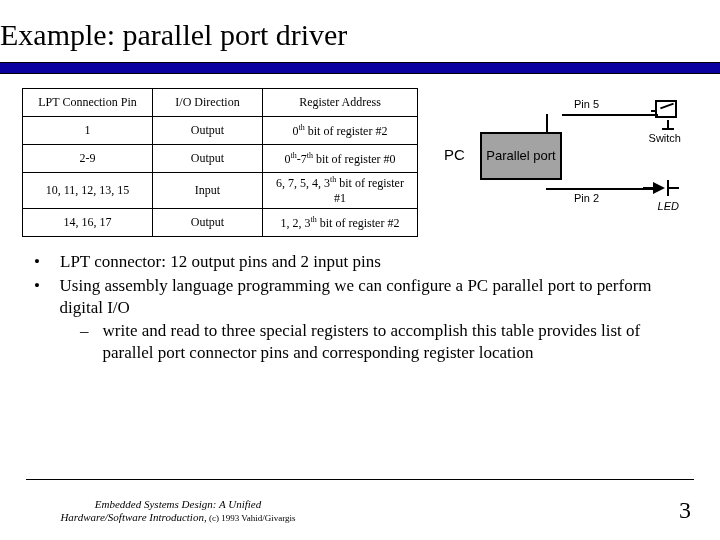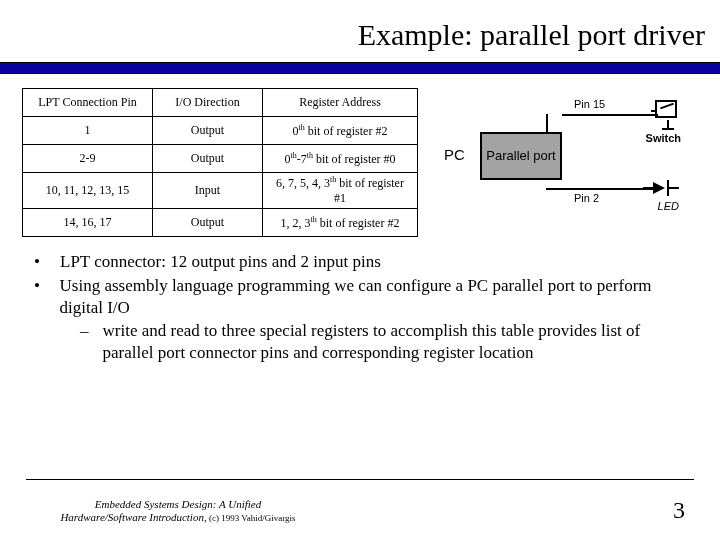--- a/index.html
+++ b/index.html
@@ -12,21 +12,21 @@
     color: #000;
     position: relative;
   }
   .slide {
     width: 720px;
     height: 540px;
     position: relative;
     padding: 0;
   }
   .title {
-    text-align: right;
+    text-align: left;
     font-size: 30px;
     padding: 18px 15px 6px 0;
   }
   .titlebar {
     height: 12px;
     background: #0a00a0;
     border-top: 1px solid #000;
     border-bottom: 1px solid #000;
     margin: 4px 0 14px 0;
   }
@@ -88,21 +88,21 @@
     position: absolute; left: 118px; top: 26px; width: 2px; height: 18px; background:#000;
   }
   .diagram .stub-up::after {
     content:''; position:absolute; left:0; top:18px; width:16px; height:2px; background:#000;
   }
   .diagram .stub-down2{
     position:absolute; left:118px; top:92px; width:16px; height:2px; background:#000; top:100px;
   }
   .diagram .pin13 { position: absolute; left: 146px; top: 10px; }
   .diagram .pin2  { position: absolute; left: 146px; top: 104px; }
-  .diagram .switchlabel { position: absolute; right: 2px; top: 44px; font-weight: bold; }
+  .diagram .switchlabel { position: absolute; right: 2px; top: 44px; }
   .diagram .ledlabel    { position: absolute; right: 4px; top: 112px; font-style: italic; }
   .diagram .switch-box {
     position: absolute; right: 6px; top: 12px;
     width: 22px; height: 18px; border:2px solid #000;
   }
   .diagram .switch-box::before{
     content:''; position:absolute; left:3px; top:3px; width:14px; height:2px; background:#000;
     transform: rotate(-20deg);
   }
   .diagram .switch-box::after{
@@ -140,21 +140,21 @@
   .bul .dot { width: 8px; }
   .sub {
     display: flex;
     gap: 14px;
     margin-left: 46px;
     margin-top: 2px;
   }
   .sub .dash { width: 14px; }
   .footer {
     position: absolute;
-    bottom: 16px; left: 0; right: 7px;
+    bottom: 16px; left: 0; right: 1px;
     padding: 0 28px;
     display: flex;
     align-items: flex-end;
     justify-content: space-between;
   }
   .footrule {
     position: absolute;
     bottom: 60px; left: 26px; right: 26px;
     border-top: 1px solid #000;
   }
@@ -207,21 +207,21 @@
     </tbody>
       </table>
 
     <div class="diagram">
       <div class="pclabel">PC</div>
       <div class="ppbox">Parallel port</div>
       <div class="stub-up"></div>
       <div class="line-up"></div>
       <div class="stub-down2"></div>
       <div class="line-down"></div>
-      <div class="pin13">Pin 15</div>
+      <div class="pin13">Pin 5</div>
       <div class="pin2">Pin 2</div>
       <div class="switch-box"></div>
       <div class="gnd"></div>
       <div class="switchlabel">Switch</div>
       <div class="led-leadL"></div>
       <div class="led-tri"></div>
       <div class="led-bar"></div>
       <div class="led-leadR"></div>
       <div class="ledlabel">LED</div>
     </div>

